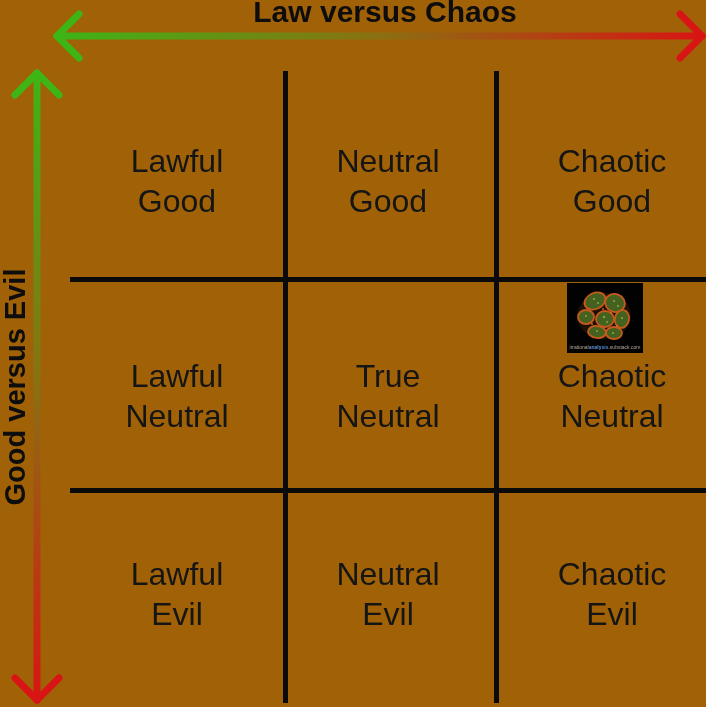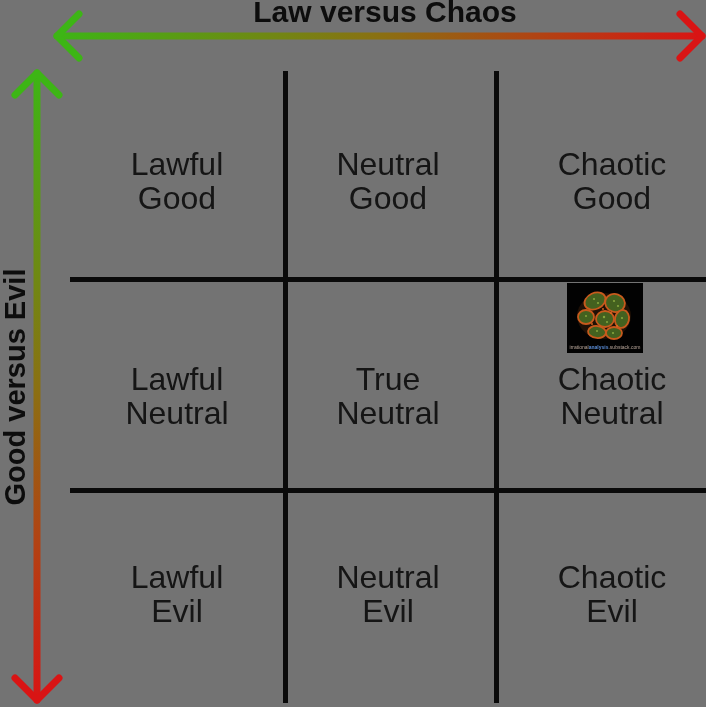--- a/index.html
+++ b/index.html
@@ -1,20 +1,20 @@
 <!DOCTYPE html>
 <html><head>
 <meta charset="utf-8">
 <style>
   html, body { margin: 0; padding: 0; }
   .canvas {
     position: relative;
     width: 706px;
     height: 707px;
-    background: #737373;
+    background: #a16207;
     font-family: "Liberation Sans", sans-serif;
     overflow: hidden;
   }
   .axis-svg { position: absolute; left: 0; top: 0; }
   .title-h {
     position: absolute;
     left: 385px;
     top: 12px;
     transform: translate(-50%, -50%);
     font-size: 30px;
@@ -34,21 +34,21 @@
   }
   .gridline { position: absolute; background: #0a0a0a; }
   .gl-v1 { left: 283px; top: 71px; width: 5px; height: 632px; }
   .gl-v2 { left: 494px; top: 71px; width: 5px; height: 632px; }
   .gl-h1 { left: 70px; top: 277px; width: 636px; height: 5px; }
   .gl-h2 { left: 70px; top: 488px; width: 636px; height: 5px; }
   .cell-label {
     position: absolute;
     transform: translate(-50%, -50%);
     font-size: 32px;
-    line-height: 34px;
+    line-height: 40px;
     color: #151515;
     text-align: center;
     white-space: pre-line;
   }
   .c-r0 { top: 181px; }
   .c-r1 { top: 396px; }
   .c-r2 { top: 594px; }
   .c-c0 { left: 177px; }
   .c-c1 { left: 388px; }
   .c-c2 { left: 612px; }

